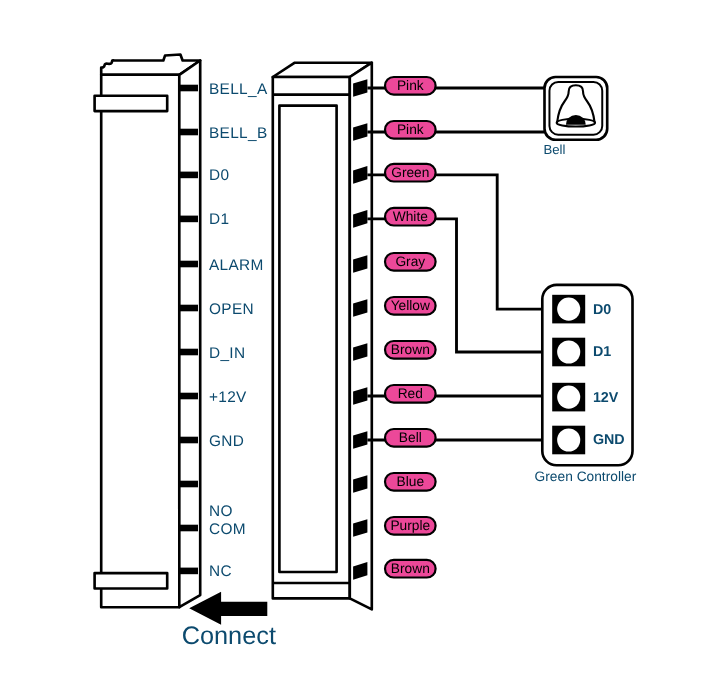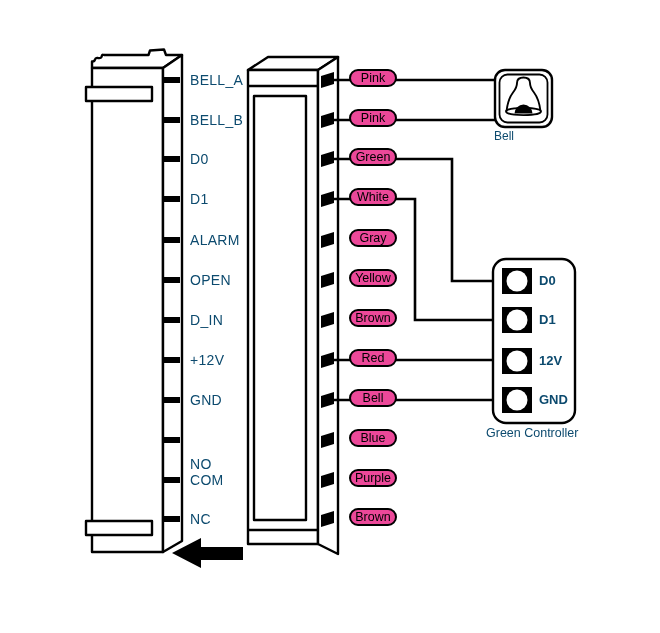--- a/index.html
+++ b/index.html
@@ -160,14 +160,15 @@
 
   <div class="label caption" style="left:494px;width:60px;top:129px">Bell</div>
 
   <div class="label term-label" style="top:272px">D0</div>
   <div class="label term-label" style="top:311px">D1</div>
   <div class="label term-label" style="top:352px">12V</div>
   <div class="label term-label" style="top:391px">GND</div>
 
   <div class="label caption" style="left:486px;width:96px;top:426px;font-size:12.5px">Green Controller</div>
 
+  <div class="label connect-label">Connect</div>
 
 </div>
 
 </body></html>

